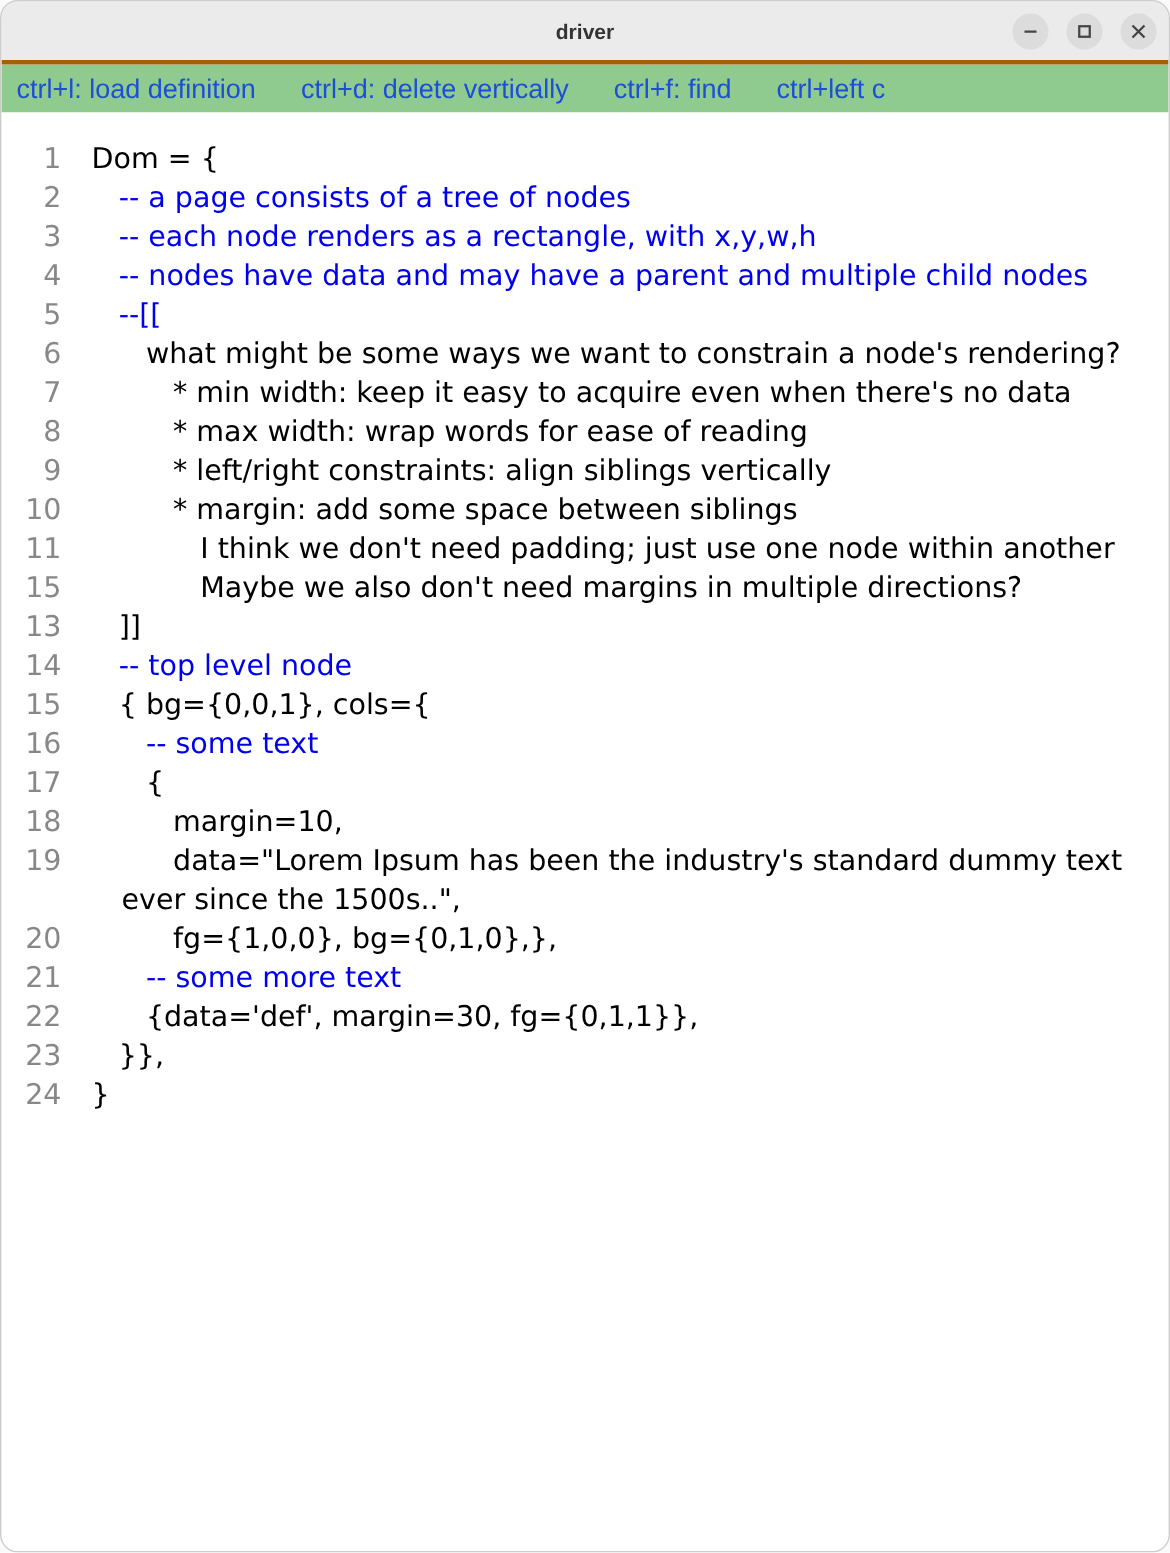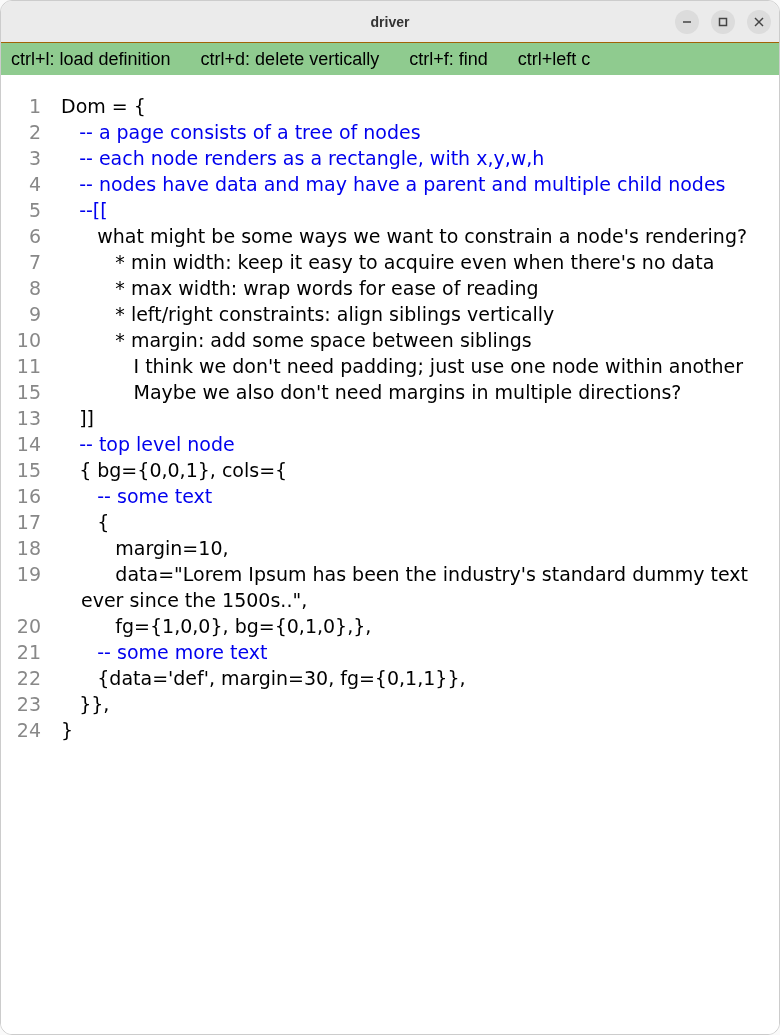--- a/index.html
+++ b/index.html
@@ -20,21 +20,21 @@
       display: flex;
       flex-direction: column;
     }
     .titlebar {
       height: 42px;
       background: #ebebeb;
       display: flex;
       align-items: center;
       justify-content: center;
       position: relative;
-      border-bottom: 1px solid #a16207;
+      border-bottom: 3px solid #a16207;
     }
     .title {
       font-size: 14px;
       font-weight: bold;
       color: #333;
     }
     .window-controls {
       position: absolute;
       right: 8px;
       display: flex;
@@ -53,21 +53,21 @@
     }
     .win-btn svg { width: 12px; height: 12px; }
     .toolbar {
       height: 32px;
       background: #8fcb8f;
       display: flex;
       align-items: center;
       gap: 30px;
       padding: 0 10px;
       font-size: 18px;
-      color: #000000;
+      color: #1d4ed8;
       white-space: nowrap;
       overflow: hidden;
     }
     .toolbar-item { cursor: pointer; }
     .editor {
       flex: 1;
       background: #fff;
       padding: 18px 0 0 0;
       font-family: "DejaVu Sans", sans-serif;
       font-size: 19px;

